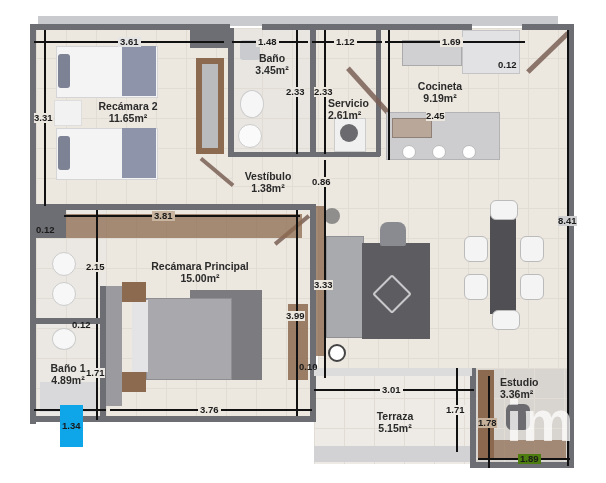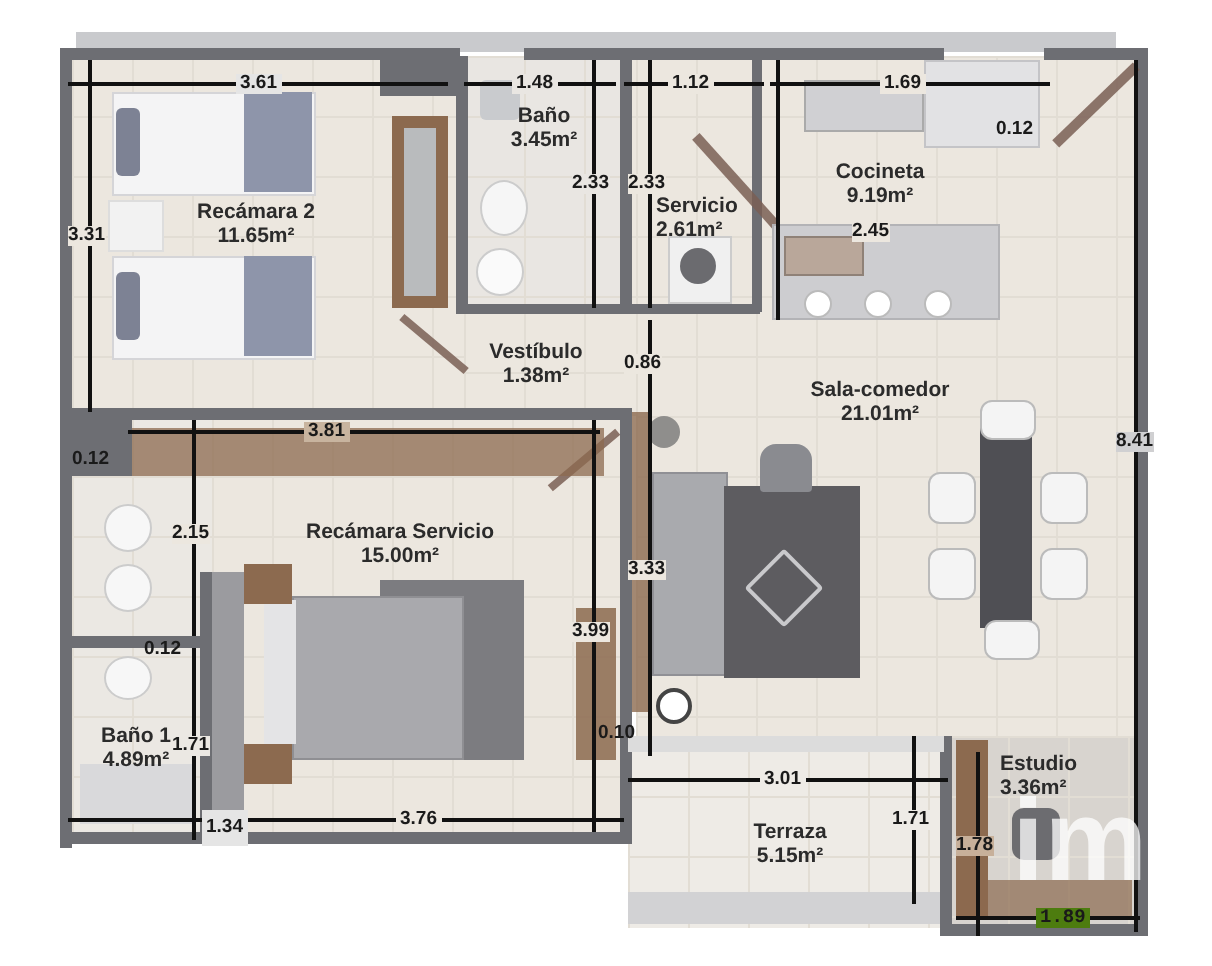--- a/index.html
+++ b/index.html
@@ -140,26 +140,22 @@
     <div>2.61m²</div>
   </div>
   <div class="label" style="left:410px;top:80px;width:60px;">
     <div>Cocineta</div>
     <div>9.19m²</div>
   </div>
   <div class="label" style="left:240px;top:170px;width:56px;">
     <div>Vestíbulo</div>
     <div>1.38m²</div>
   </div>
-  <div class="label" style="left:400px;top:189px;width:80px;">
-    <div>Sala-comedor</div>
-    <div>21.01m²</div>
-  </div>
   <div class="label" style="left:148px;top:260px;width:104px;">
-    <div>Recámara Servicio</div>
+    <div>Recámara Principal</div>
     <div>15.00m²</div>
   </div>
   <div class="label" style="left:48px;top:362px;width:40px;text-align:center;">
     <div>Baño 1</div>
     <div>4.89m²</div>
   </div>
   <div class="label" style="left:370px;top:410px;width:50px;">
     <div>Terraza</div>
     <div>5.15m²</div>
   </div>
@@ -201,21 +197,21 @@
   <div class="dim" style="left:312px;top:177px;background:#ece7df;">0.86</div>
   <div class="dim" style="left:558px;top:216px;background:#d0d0d2;">8.41</div>
   <div class="dim" style="left:36px;top:225px;">0.12</div>
   <div class="dim" style="left:152px;top:211px;background:#c8b49f;padding:0 2px;text-align:right;">3.81</div>
   <div class="dim" style="left:86px;top:262px;background:#ece7df;">2.15</div>
   <div class="dim" style="left:72px;top:320px;">0.12</div>
   <div class="dim" style="left:314px;top:280px;background:#ece7df;">3.33</div>
   <div class="dim" style="left:286px;top:311px;background:#ece7df;">3.99</div>
   <div class="dim" style="left:299px;top:362px;">0.10</div>
   <div class="dim" style="left:86px;top:368px;background:#ebe8e3;">1.71</div>
-  <div class="dim" style="left:60px;top:405px;background:#e5e5e5;padding:4px 2px;margin-left:41px;">1.34</div>
+  <div class="dim" style="left:60px;top:405px;background:#0ea5e9;padding:16px 2px;">1.34</div>
   <div class="dim" style="left:198px;top:405px;background:#ece7df;padding:0 2px;">3.76</div>
   <div class="dim" style="left:380px;top:385px;background:#eeebe6;padding:0 2px;">3.01</div>
   <div class="dim" style="left:446px;top:405px;background:#eeebe6;">1.71</div>
   <div class="dim" style="left:478px;top:418px;background:#c7b09a;">1.78</div>
-  <div class="dim" style="left:518px;top:454px;background:#4d7c0f;padding:0 2px;font-family:Liberation Mono, monospace;">1.89</div>
+  <div class="dim" style="left:518px;top:454px;background:#4d7c0f;padding:0 2px;">1.89</div>
 
   <div class="watermark" style="left:506px;top:392px;font-size:58px;line-height:58px;">im</div>
 </div>
 
 </body></html>

